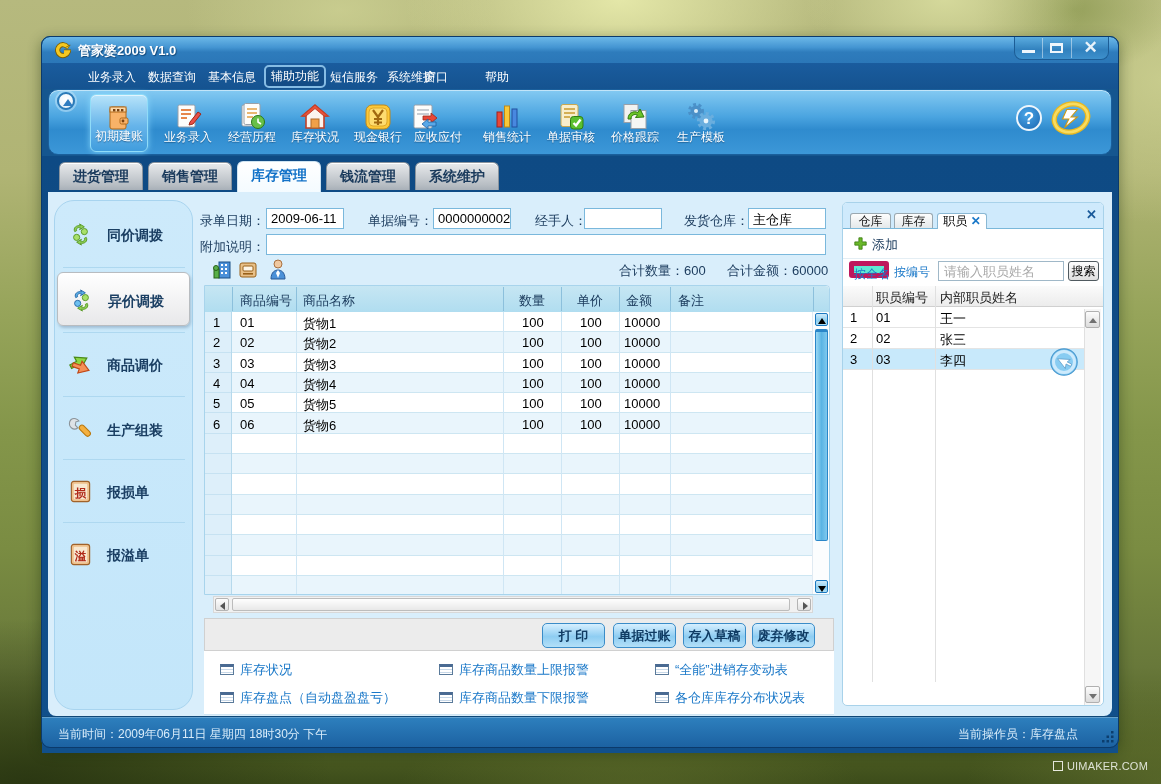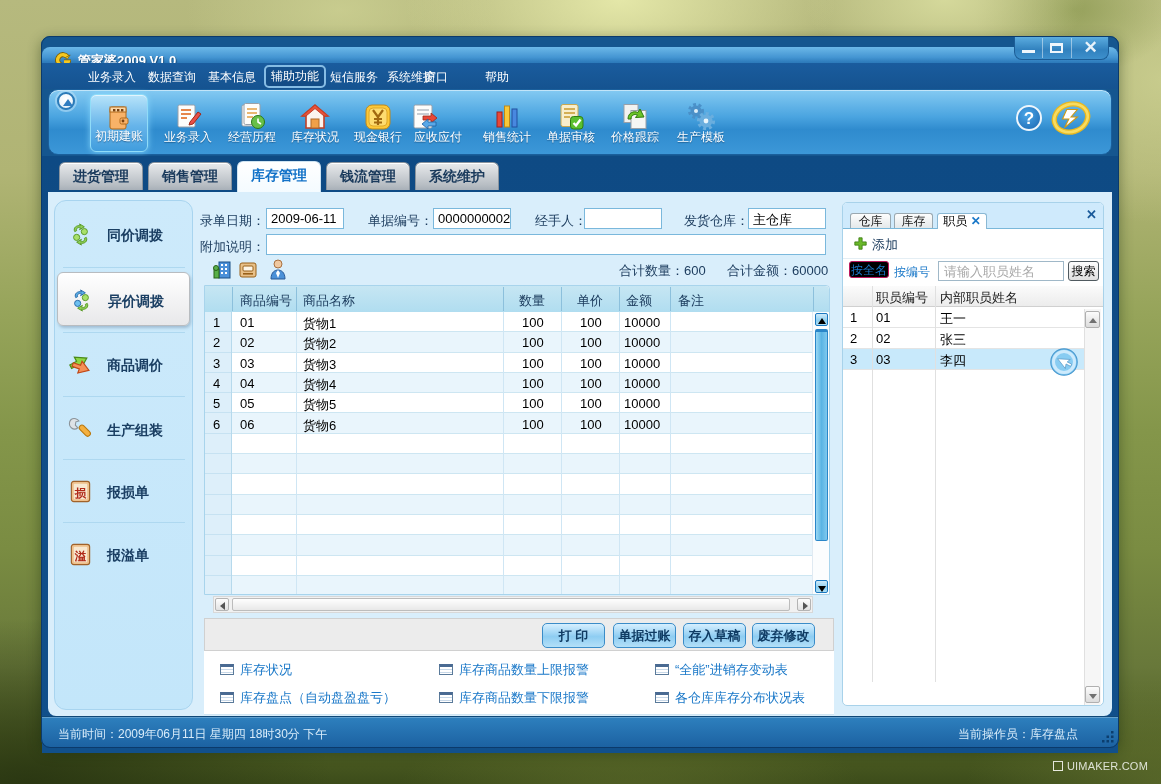--- a/index.html
+++ b/index.html
@@ -15,21 +15,21 @@
     radial-gradient(ellipse 320px 150px at 630px 810px, rgba(104,118,48,.55), rgba(104,118,48,0) 75%),
     radial-gradient(ellipse 260px 140px at 1161px 784px, rgba(110,124,54,.5), rgba(110,124,54,0) 75%),
     linear-gradient(180deg, #b6b97e 0%, #b0b474 22%, #96a45a 40%, #84964a 55%, #7a8c42 70%, #68783a 85%, #4c5c22 96%, #3c4c1a 100%);
 }
 #watermark { position:absolute; right:13px; top:760px; color:#dfe3d6; font-size:11px; letter-spacing:.2px; }
 #watermark .ic { display:inline-block; width:10px; height:10px; border:1px solid #e8eadf; margin-right:4px; vertical-align:-1px; }
 #win { position:absolute; left:41px; top:36px; width:1078px; height:712px; border-radius:9px;
   background:#15568f; box-shadow: 0 4px 14px rgba(20,40,10,.45); }
 #winborder { position:absolute; left:0; top:0; width:1078px; height:712px; border-radius:9px; border:1px solid #0b3a6b; pointer-events:none; z-index:50;}
 
-#titlebar { position:absolute; left:1px; top:11px; width:1076px; height:26px; border-radius:8px 8px 0 0;
+#titlebar { position:absolute; left:1px; top:1px; width:1076px; height:26px; border-radius:8px 8px 0 0;
   background:linear-gradient(180deg,#6cb8e8 0%, #4495d2 40%, #2e7cbc 58%, #2b77b8 100%); }
 #titlebar .logo { position:absolute; left:12px; top:5px; width:17px; height:17px; }
 #titlebar .ttl { position:absolute; left:36px; top:5px; color:#fff; font-size:13px; font-weight:bold; text-shadow:1px 1px 1px rgba(0,40,80,.6); }
 
 #winbtns { position:absolute; left:973px; top:0px; width:95px; height:24px; background:linear-gradient(180deg,#5fb0e2, #3181be 60%, #3d90cc); border:1px solid #1c5d96; border-top:none; border-radius:0 0 8px 8px; }
 #winbtns .sep { position:absolute; top:2px; width:1px; height:20px; background:rgba(255,255,255,.45); }
 #winbtns .b { position:absolute; top:0; height:32px; color:#e8f2fa; text-align:center; }
 
 #menubar { position:absolute; left:1px; top:27px; width:1076px; height:26px; background:linear-gradient(180deg,#1a5c9e,#155390); color:#fff; font-size:12px; }
 #menubar .mi { position:absolute; top:6px; }
@@ -47,21 +47,21 @@
 #helpbtn { position:absolute; left:967px; top:15px; width:26px; height:26px; border-radius:50%; background:radial-gradient(circle at 40% 35%, #4aa6e8, #1a66b0); border:2px solid #eef6fc; color:#fff; font-weight:bold; font-size:17px; text-align:center; line-height:23px; }
 #gjplogo { position:absolute; left:1002px; top:11px; width:40px; height:34px; }
 
 #tabstrip { position:absolute; left:1px; top:120px; width:1076px; height:597px; background:linear-gradient(180deg,#0e4a84,#11508b); }
 .mtab { position:absolute; top:6px; height:28px; border-radius:6px 6px 0 0; font-size:14px; font-weight:bold; text-align:center; line-height:27px; }
 .mtab.g { background:linear-gradient(180deg,#e8eaec,#b8bec4 80%,#a8b0b8); color:#1a3a5c; border:1px solid #8a949e; border-bottom:none; box-shadow:inset 0 1px 0 #fff; }
 .mtab.w { background:linear-gradient(180deg,#ffffff,#f4fbff); color:#1272c8; border:1px solid #cfe4f2; border-bottom:none; height:31px; z-index:3; top:5px; }
 
 #content { position:absolute; left:7px; top:156px; width:1064px; height:524px; background:#d9eefb; border-radius:0 0 8px 8px; }
 
-#sidebar { position:absolute; left:6px; top:8px; width:139px; height:510px; background:linear-gradient(180deg,#cdeafb,#c3e6fa); border:1px solid #a8d4ef; border-radius:12px; }
+#sidebar { position:absolute; left:6px; top:8px; width:139px; height:510px; background:linear-gradient(180deg,#cdeafb,#c3e6fa); border:1px solid #a8d4ef; border-radius:20px; }
 .sitem { position:absolute; left:2px; width:133px; height:54px; }
 .sitem .txt { position:absolute; left:50px; top:20px; font-size:14px; font-weight:bold; color:#1b3f63; }
 .sitem .sic { position:absolute; left:11px; top:15px; width:25px; height:25px; }
 .sitem.sel { background:linear-gradient(180deg,#ffffff,#e8e8ea); border:1px solid #b8bcc0; border-radius:6px; box-shadow:1px 2px 3px rgba(80,110,140,.35); }
 .sdiv { position:absolute; left:8px; width:122px; height:1px; background:#aed8f0; }
 .flabel { position:absolute; font-size:13px; color:#1a3a5c; }
 .finput { position:absolute; height:21px; background:#fff; border:1px solid #7ab8dc; font-size:13px; color:#000; padding:2px 4px; }
 
 #gtable { position:absolute; left:156px; top:93px; width:626px; height:310px; background:#fff; border:1px solid #a8d4ec; border-radius:0 4px 0 0; }
 .ghead { position:absolute; left:0; top:0; right:0; height:26px; background:linear-gradient(180deg,#c6e6f3,#b0ddf0); border-radius:0 4px 0 0; }
@@ -464,21 +464,21 @@
       <div style="position:absolute;right:6px;top:4px;font-size:13px;font-weight:bold;color:#1a5a9a;">✕</div>
       <div class="rtab" style="left:7px;width:41px;">仓库</div>
       <div class="rtab" style="left:51px;width:39px;">库存</div>
       <div class="rtab sel" style="left:94px;width:50px;">职员 <span style="color:#1a78c8;font-weight:bold;">✕</span></div>
       <div style="position:absolute;left:0;top:25px;width:260px;height:1px;background:#7ab8da;"></div>
       <svg style="position:absolute;left:11px;top:34px;width:13px;height:13px;" viewBox="0 0 16 16">
           <path d="M6 1 h4 v5 h5 v4 h-5 v5 h-4 v-5 h-5 v-4 h5 Z" fill="#6ab82a" stroke="#3a7a10"></path>
         </svg>
       <div style="position:absolute;left:29px;top:33px;font-size:13px;color:#1a3a5c;">添加</div>
       <div style="position:absolute;left:0;top:55px;width:260px;height:1px;background:#e4eef4;"></div>
-      <div style="position:absolute;left:6px;top:58px;width:40px;height:17px;border:1px solid #be185d;border-radius:3px;color:#1a78c8;font-size:12px;text-align:center;line-height:17px;background:#000000;white-space:nowrap;">按全名</div>
+      <div style="position:absolute;left:6px;top:58px;width:40px;height:17px;border:5px solid #be185d;border-radius:3px;color:#1a78c8;font-size:12px;text-align:center;line-height:17px;background:#5eead4;white-space:nowrap;">按全名</div>
       <div style="position:absolute;left:51px;top:61px;color:#1a78c8;font-size:12px;">按编号</div>
       <div style="position:absolute;left:95px;top:58px;width:126px;height:20px;border:1px solid #a0b8c8;background:#fff;color:#a8a8a8;font-size:13px;line-height:19px;padding-left:5px;">请输入职员姓名</div>
       <div style="position:absolute;left:225px;top:58px;width:31px;height:20px;border:1px solid #505a60;border-radius:3px;background:linear-gradient(180deg,#fdfdfd,#e0e0e0);color:#000;font-size:12px;text-align:center;line-height:19px;">搜索</div>
       <div id="rtable">
         <div class="rhead">
             <div style="position:absolute;left:33px;top:3px;">职员编号</div>
             <div style="position:absolute;left:97px;top:3px;">内部职员姓名</div>
           </div>
         <div class="rrow" style="top:21px;">
             <div class="c" style="left:7px;">1</div>

